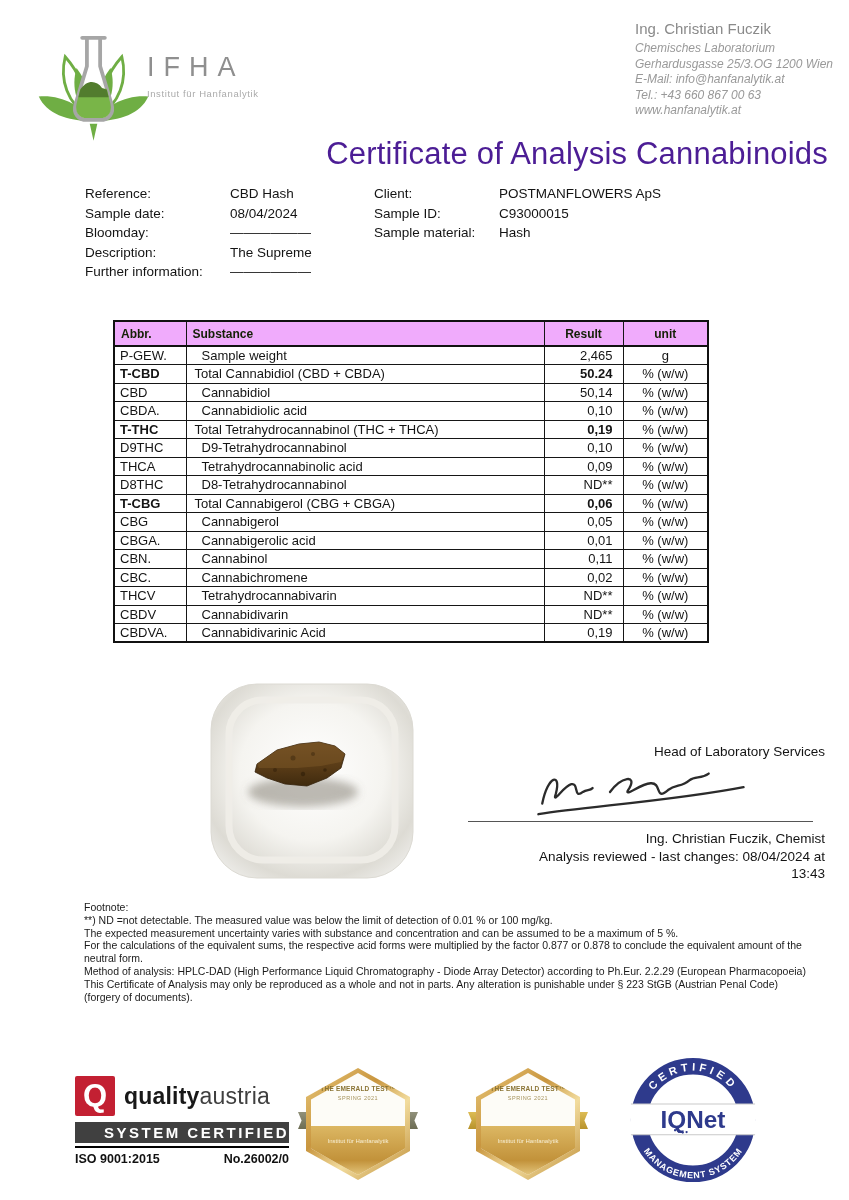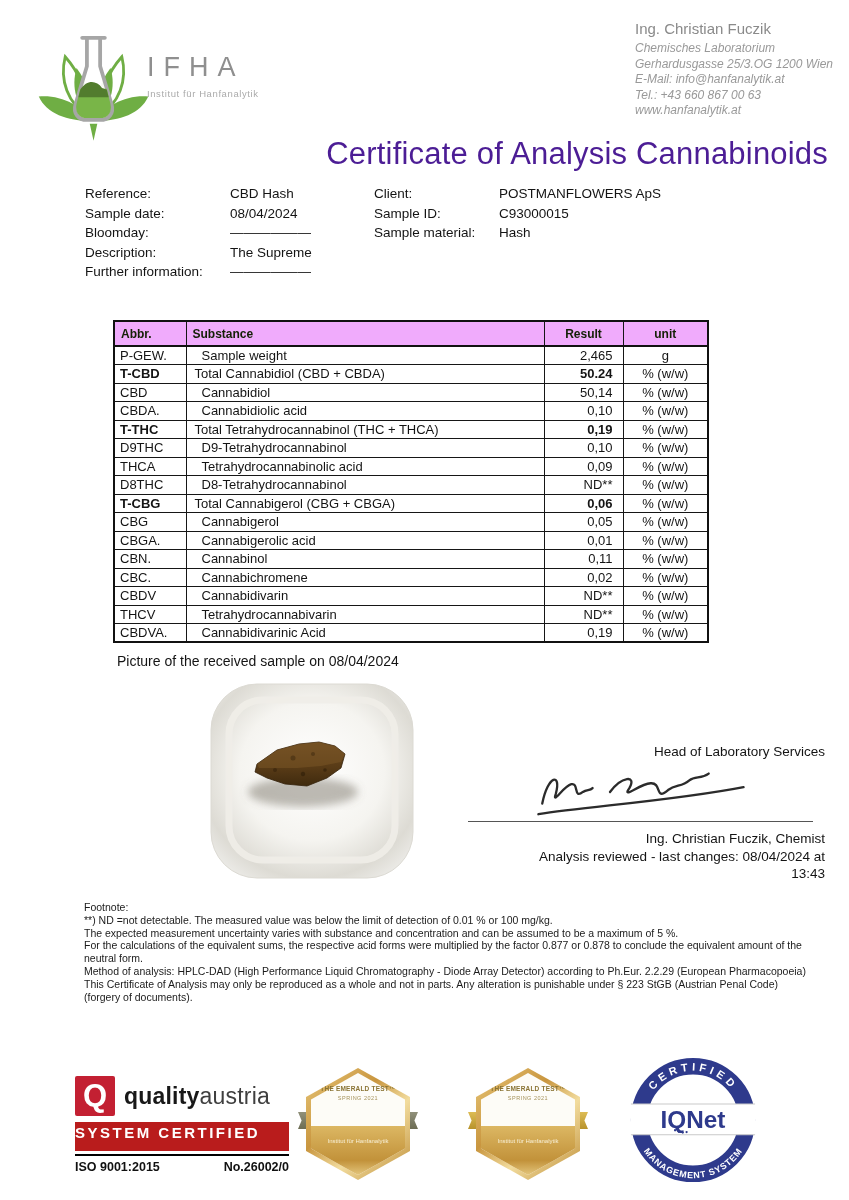--- a/index.html
+++ b/index.html
@@ -57,22 +57,22 @@
   
   .footnote { position:absolute; left:84px; top:901px; width:722px;
     font-size:10.5px; line-height:12.8px; color:#1b1b1b; }
   
   .qa-badge { position:absolute; left:75px; top:1076px; width:214px; }
   .qa-row1 { display:flex; align-items:center; gap:9px; }
   .qa-q { width:40px; height:40px; background:#c32032; color:#fff; font-weight:bold;
     font-size:31px; display:flex; align-items:center; justify-content:center; border-radius:2px; }
   .qa-brand { font-size:23px; color:#3f3f3f; letter-spacing:0.2px; }
   .qa-brand b { color:#181818; }
-  .qa-banner { margin-top:6px; background:#b91c1c; color:#fff; text-align:left;
-    font-weight:bold; font-size:15px; letter-spacing:2.5px; padding:2px 0 10px; }
+  .qa-banner { margin-top:6px; background:#404040; color:#fff; text-align:right;
+    font-weight:bold; font-size:15px; letter-spacing:2.5px; padding:2px 0 2px; }
   .qa-iso { display:flex; justify-content:space-between; border-top:2px solid #000;
     margin-top:3px; padding-top:4px; font-weight:bold; font-size:12.5px; color:#111; }
   .emerald-badge { position:absolute; width:116px; height:120px; }
   .emerald-bud { left:300px; top:1066px; }
   .emerald-oil { left:470px; top:1066px; }
   .hex { position:absolute; left:6px; top:2px; width:104px; height:112px;
     clip-path:polygon(50% 0%,100% 26%,100% 74%,50% 100%,0% 74%,0% 26%);
     background:linear-gradient(135deg,#e8c77a 0%,#c9963f 38%,#f2dc9e 62%,#bd8c35 100%); }
   .hex-inner { position:absolute; inset:5px;
     clip-path:polygon(50% 0%,100% 26%,100% 74%,50% 100%,0% 74%,0% 26%);
@@ -257,41 +257,40 @@
           <td class="c-res">0,11</td>
           <td class="c-unit">% (w/w)</td>
         </tr>
         <tr class="sub-row">
           <td class="c-abbr">CBC.</td>
           <td class="c-sub">Cannabichromene</td>
           <td class="c-res">0,02</td>
           <td class="c-unit">% (w/w)</td>
         </tr>
         <tr class="sub-row">
+          <td class="c-abbr">THCV</td>
+          <td class="c-sub">Tetrahydrocannabivarin</td>
+          <td class="c-res">ND**</td>
+          <td class="c-unit">% (w/w)</td>
+        </tr>
+        <tr class="sub-row">
           <td class="c-abbr">CBDV</td>
           <td class="c-sub">Cannabidivarin</td>
           <td class="c-res">ND**</td>
           <td class="c-unit">% (w/w)</td>
         </tr>
         <tr class="sub-row">
-          <td class="c-abbr">THCV</td>
-          <td class="c-sub">Tetrahydrocannabivarin</td>
-          <td class="c-res">ND**</td>
-          <td class="c-unit">% (w/w)</td>
-        </tr>
-        <tr class="sub-row">
           <td class="c-abbr">CBDVA.</td>
           <td class="c-sub">Cannabidivarinic Acid</td>
           <td class="c-res">0,19</td>
           <td class="c-unit">% (w/w)</td>
         </tr>
       </tbody>
   </table>
 
-  <div class="picture-caption">Picture of the received sample on 08/04/2024</div>
 
   <div class="sample-photo">
     <svg width="215" height="205" viewBox="0 0 215 205">
       <defs>
         <radialGradient id="dishG" cx="50%" cy="45%" r="65%">
           <stop offset="0%" stop-color="#ffffff"></stop>
           <stop offset="55%" stop-color="#f5f4f0"></stop>
           <stop offset="85%" stop-color="#dddbd4"></stop>
           <stop offset="100%" stop-color="#ebeae6"></stop>
         </radialGradient>

